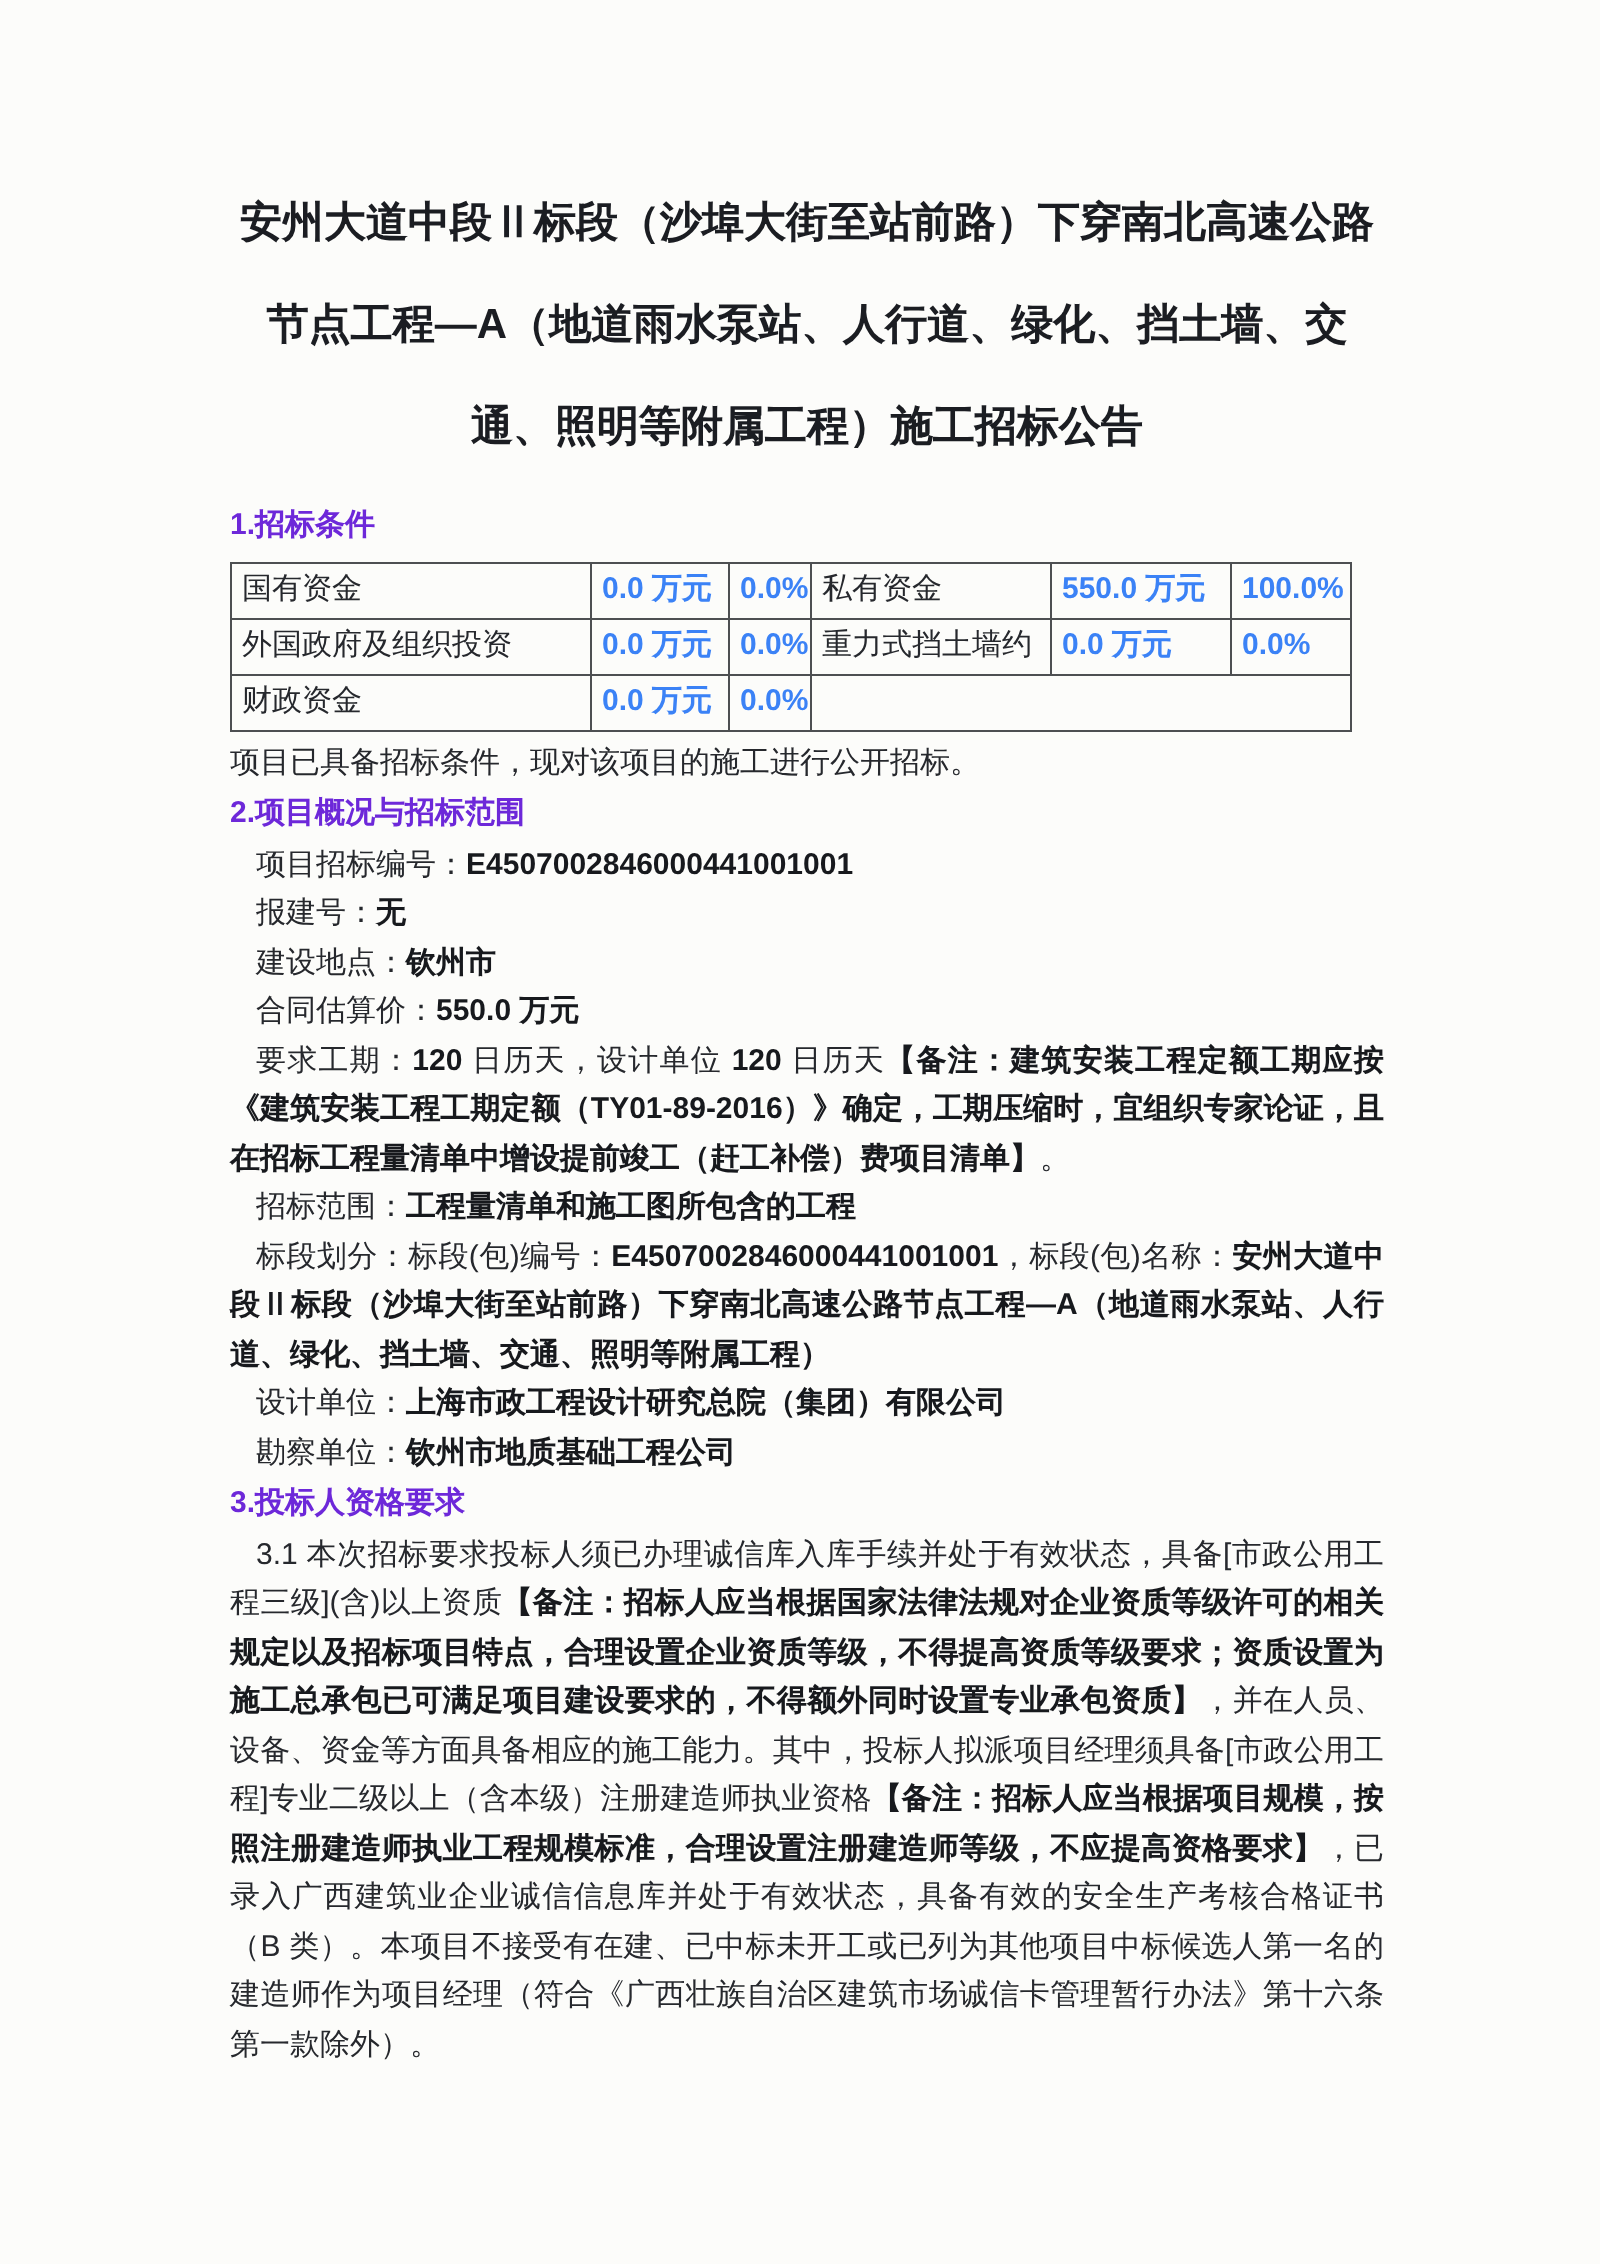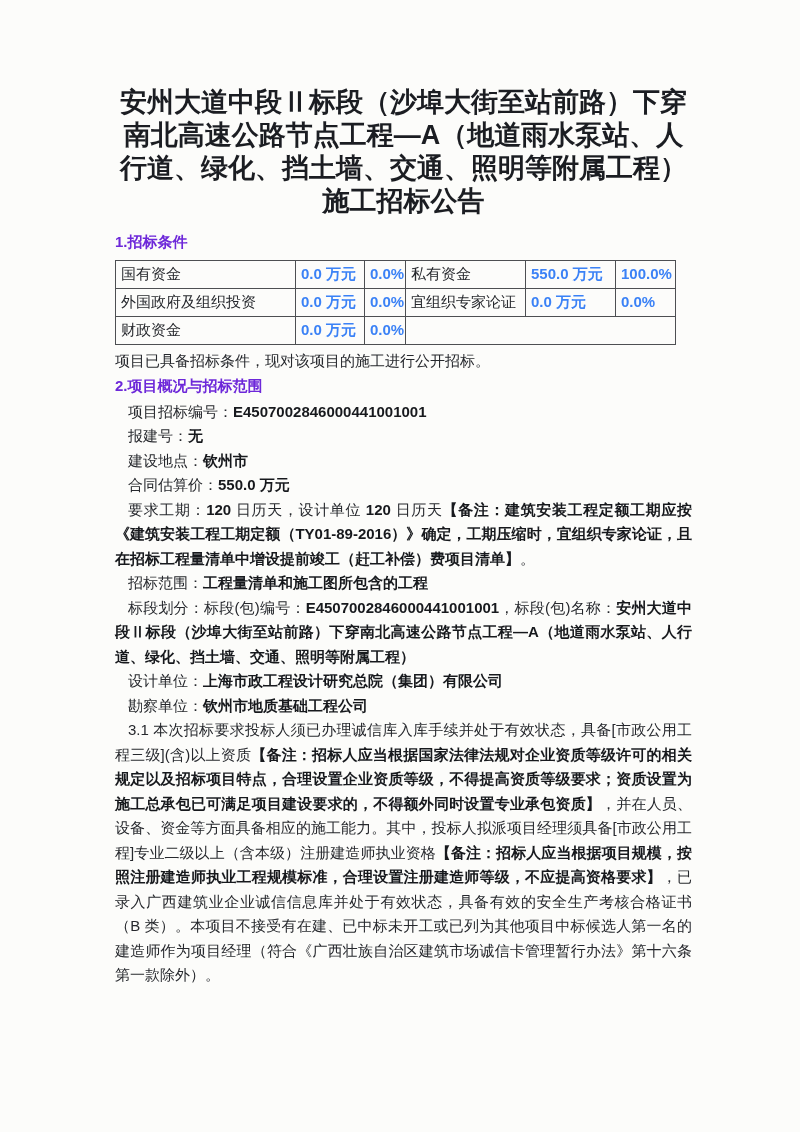--- a/index.html
+++ b/index.html
@@ -10,22 +10,22 @@
     background:#fcfcfa;
     box-sizing:border-box;
     padding:86px 108px 0 115px;
     font-family:"Liberation Sans", sans-serif;
     color:#26282d;
     font-size:15px;
     line-height:24.5px;
     overflow:hidden;
   }
   .title {
-    font-size:27px;
-    line-height:33px;
+    font-size:21px;
+    line-height:51px;
     font-weight:bold;
     text-align:center;
     color:#1b1d22;
     margin:0 4px 12px 4px;
   }
   .h {
     font-weight:bold;
     color:#6d28d9;
     margin:1px 0 1px 0;
   }
@@ -72,21 +72,21 @@
         <td class="val">0.0 万元</td>
         <td class="val">0.0%</td>
         <td>私有资金</td>
         <td class="val">550.0 万元</td>
         <td class="val">100.0%</td>
       </tr>
       <tr>
         <td>外国政府及组织投资</td>
         <td class="val">0.0 万元</td>
         <td class="val">0.0%</td>
-        <td>宜组织专家论证</td>
+        <td>重力式挡土墙约</td>
         <td class="val">0.0 万元</td>
         <td class="val">0.0%</td>
       </tr>
       <tr>
         <td>财政资金</td>
         <td class="val">0.0 万元</td>
         <td class="val">0.0%</td>
         <td colspan="3"></td>
       </tr>
     </tbody>
@@ -98,15 +98,16 @@
   <p class="sec2-item"><span>项目招标编号：</span><span class="b">E4507002846000441001001</span></p>
   <p class="sec2-item"><span>报建号：</span><span class="b">无</span></p>
   <p class="sec2-item"><span>建设地点：</span><span class="b">钦州市</span></p>
   <p class="sec2-item"><span>合同估算价：</span><span class="b">550.0 万元</span></p>
   <p class="sec2-item"><span>要求工期：</span><span class="b">120</span><span> 日历天，设计单位 </span><span class="b">120</span><span> 日历天</span><span class="b">【备注：建筑安装工程定额工期应按《建筑安装工程工期定额（TY01-89-2016）》确定，工期压缩时，宜组织专家论证，且在招标工程量清单中增设提前竣工（赶工补偿）费项目清单】</span><span>。</span></p>
   <p class="sec2-item"><span>招标范围：</span><span class="b">工程量清单和施工图所包含的工程</span></p>
   <p class="sec2-item"><span>标段划分：标段(包)编号：</span><span class="b">E4507002846000441001001</span><span>，标段(包)名称：</span><span class="b">安州大道中段Ⅱ标段（沙埠大街至站前路）下穿南北高速公路节点工程—A（地道雨水泵站、人行道、绿化、挡土墙、交通、照明等附属工程）</span></p>
   <p class="sec2-item"><span>设计单位：</span><span class="b">上海市政工程设计研究总院（集团）有限公司</span></p>
   <p class="sec2-item"><span>勘察单位：</span><span class="b">钦州市地质基础工程公司</span></p>
 
+  <div class="h">3.投标人资格要求</div>
   <p class="p"><span>3.1 本次招标要求投标人须已办理诚信库入库手续并处于有效状态，具备[市政公用工程三级](含)以上资质</span><span class="b">【备注：招标人应当根据国家法律法规对企业资质等级许可的相关规定以及招标项目特点，合理设置企业资质等级，不得提高资质等级要求；资质设置为施工总承包已可满足项目建设要求的，不得额外同时设置专业承包资质】</span><span>，并在人员、设备、资金等方面具备相应的施工能力。其中，投标人拟派项目经理须具备[市政公用工程]专业二级以上（含本级）注册建造师执业资格</span><span class="b">【备注：招标人应当根据项目规模，按照注册建造师执业工程规模标准，合理设置注册建造师等级，不应提高资格要求】</span><span>，已录入广西建筑业企业诚信信息库并处于有效状态，具备有效的安全生产考核合格证书（B 类）。本项目不接受有在建、已中标未开工或已列为其他项目中标候选人第一名的建造师作为项目经理（符合《广西壮族自治区建筑市场诚信卡管理暂行办法》第十六条第一款除外）。</span></p>
 
 </div>
 
 </body></html>

